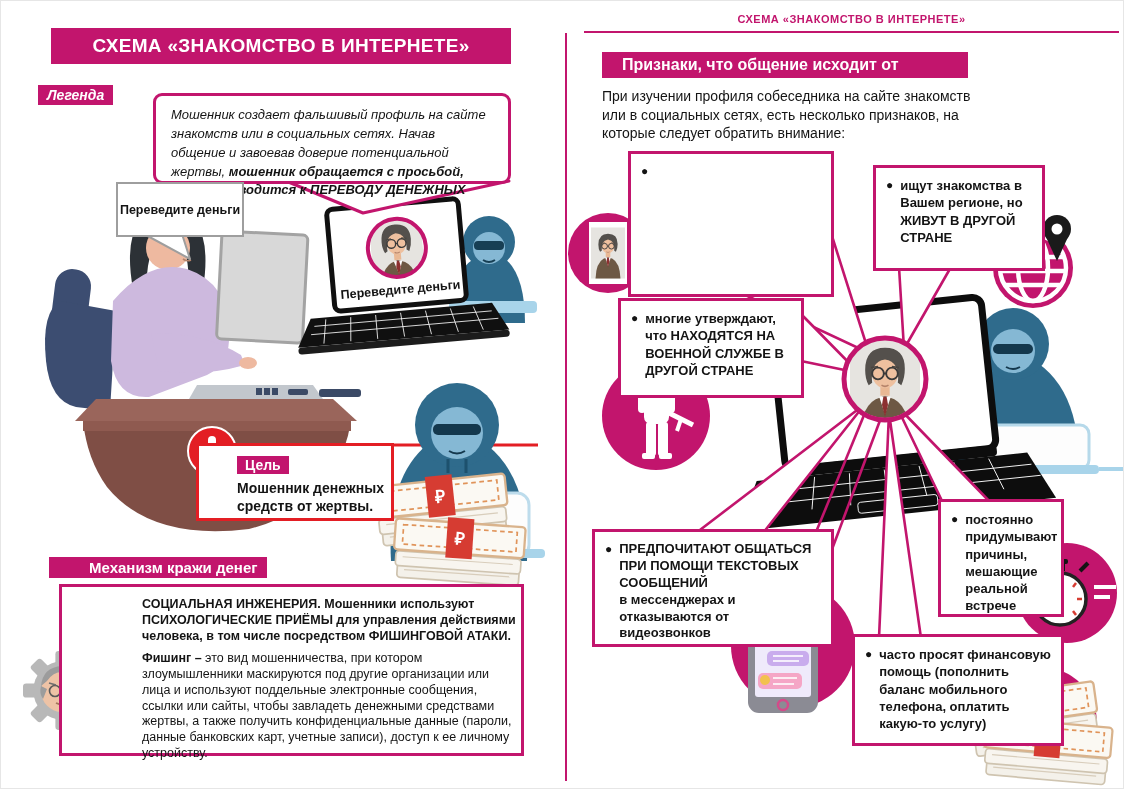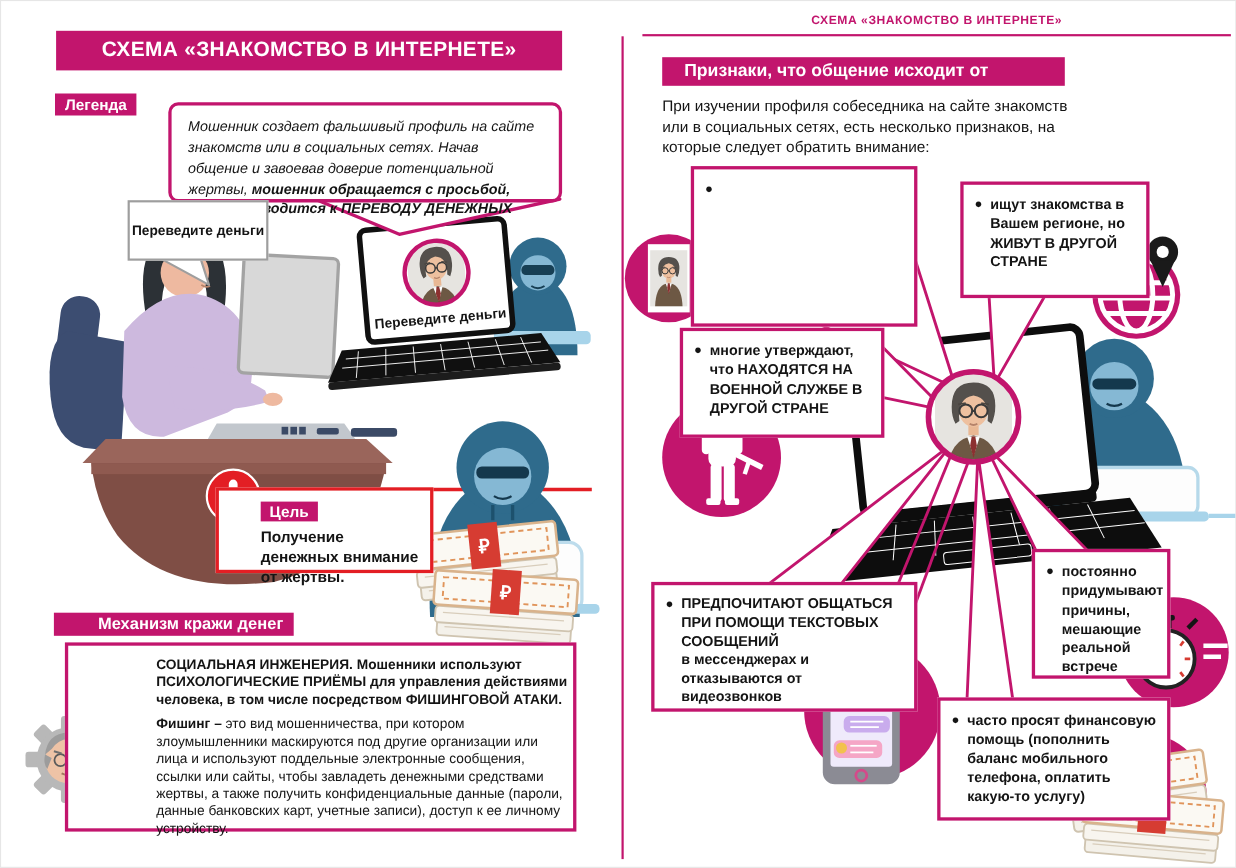--- a/index.html
+++ b/index.html
@@ -6,21 +6,21 @@
   body{font-family:"Liberation Sans", sans-serif;color:#141414;}
   #poster{position:relative;width:1124px;height:789px;background:#fff;overflow:hidden;border:1px solid #e6e6e6;box-sizing:border-box;}
   #art{position:absolute;left:0;top:0;z-index:1;}
   .txt-layer{position:absolute;left:0;top:0;width:1124px;height:789px;z-index:2;pointer-events:none;}
   .txt-layer > *{pointer-events:auto;}
 
   .accent-bg{background:#c2156d;color:#fff;}
   .banner-main{position:absolute;left:50px;top:27px;width:460px;height:36px;line-height:36px;
     text-align:center;font-weight:bold;font-size:19px;letter-spacing:.3px;}
   .tag{position:absolute;font-weight:bold;padding:2px 9px;font-size:14px;}
-  .tag-legend{left:49px;top:84px;}
+  .tag-legend{left:37px;top:84px;font-style:italic;}
   .tag-mech{left:48px;top:556px;font-size:15px;padding-left:40px;}
   .tag-goal{left:236px;top:455px;font-size:14px;padding:1px 8px;}
 
   .legend-bubble{position:absolute;left:152px;top:92px;width:358px;height:91px;box-sizing:border-box;
     background:#fff;border:3px solid #c2156d;border-radius:9px;padding:10px 15px;
     font-style:italic;font-size:13px;line-height:1.45;}
   .legend-bubble b{font-weight:bold;}
 
   .victim-bubble{position:absolute;left:115px;top:181px;width:128px;height:55px;box-sizing:border-box;
     background:#fff;border:2px solid #9e9e9e;display:flex;align-items:center;justify-content:center;
@@ -371,21 +371,21 @@
     <div class="tag tag-legend accent-bg">Легенда</div>
 
     <div class="legend-bubble"><span>Мошенник создает фальшивый профиль на сайте знакомств или в социальных сетях. Начав общение и завоевав доверие потенциальной жертвы, </span><b>мошенник обращается с просьбой, которая сводится к ПЕРЕВОДУ ДЕНЕЖНЫХ СРЕДСТВ</b><b>.</b></div>
 
     <div class="victim-bubble">
       <span>Переведите деньги</span>
     </div>
 
     <div class="goal-box"></div>
     <div class="tag tag-goal accent-bg">Цель</div>
-    <div class="goal-text">Получение денежных внимание от жертвы.</div>
+    <div class="goal-text">Мошенник денежных средств от жертвы.</div>
 
     <div class="tag tag-mech accent-bg">Механизм кражи денег</div>
     <div class="mech-box">
       <p class="p1">СОЦИАЛЬНАЯ ИНЖЕНЕРИЯ. Мошенники используют ПСИХОЛОГИЧЕСКИЕ ПРИЁМЫ для управления действиями человека, в том числе посредством ФИШИНГОВОЙ АТАКИ.</p>
       <p class="p2"><b>Фишинг –</b><span> это вид мошенничества, при котором злоумышленники маскируются под другие организации или лица и используют поддельные электронные сообщения, ссылки или сайты, чтобы завладеть денежными средствами жертвы, а также получить конфиденциальные данные (пароли, данные банковских карт, учетные записи), доступ к ее личному устройству.</span></p>
     </div>
 
     <div class="col-divider"></div>
 
     <div class="rc-header">СХЕМА «ЗНАКОМСТВО В ИНТЕРНЕТЕ»</div>

